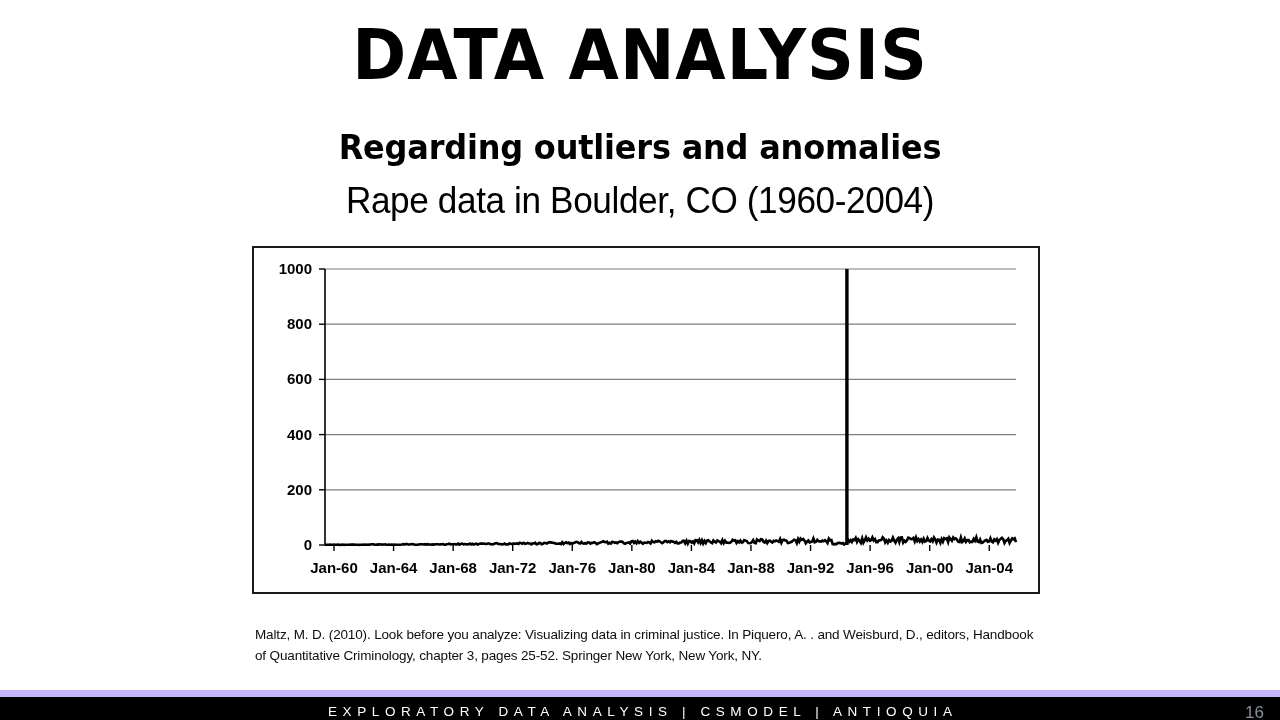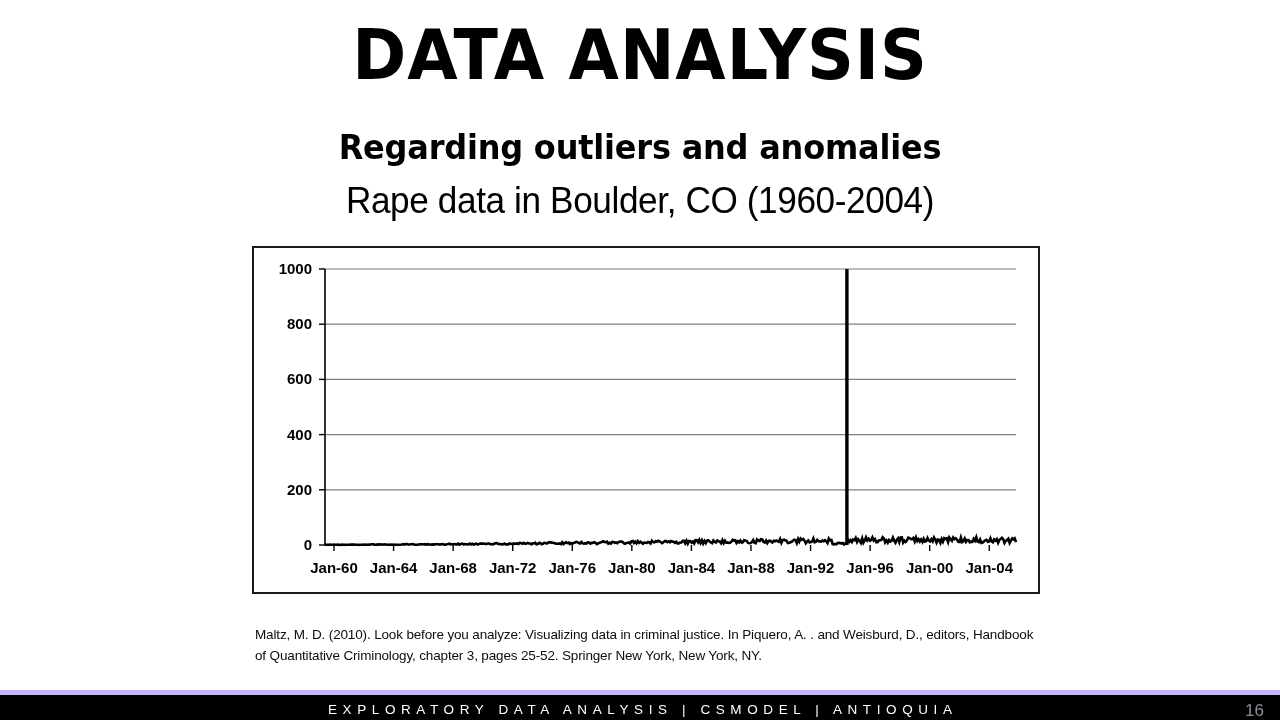--- a/index.html
+++ b/index.html
@@ -95,21 +95,21 @@
   }
 
   
   #footer-bar {
     position: absolute;
     left: 0;
     top: 690px;
     width: 1280px;
     height: 30px;
     background: #000000;
-    border-top: 5px solid #c4b5fd;
+    border-top: 7px solid #c4b5fd;
     box-sizing: border-box;
   }
   #footer-text {
     position: absolute;
     left: 0;
     top: 0;
     width: 1280px;
     height: 30px;
     line-height: 30px;
     text-align: center;

